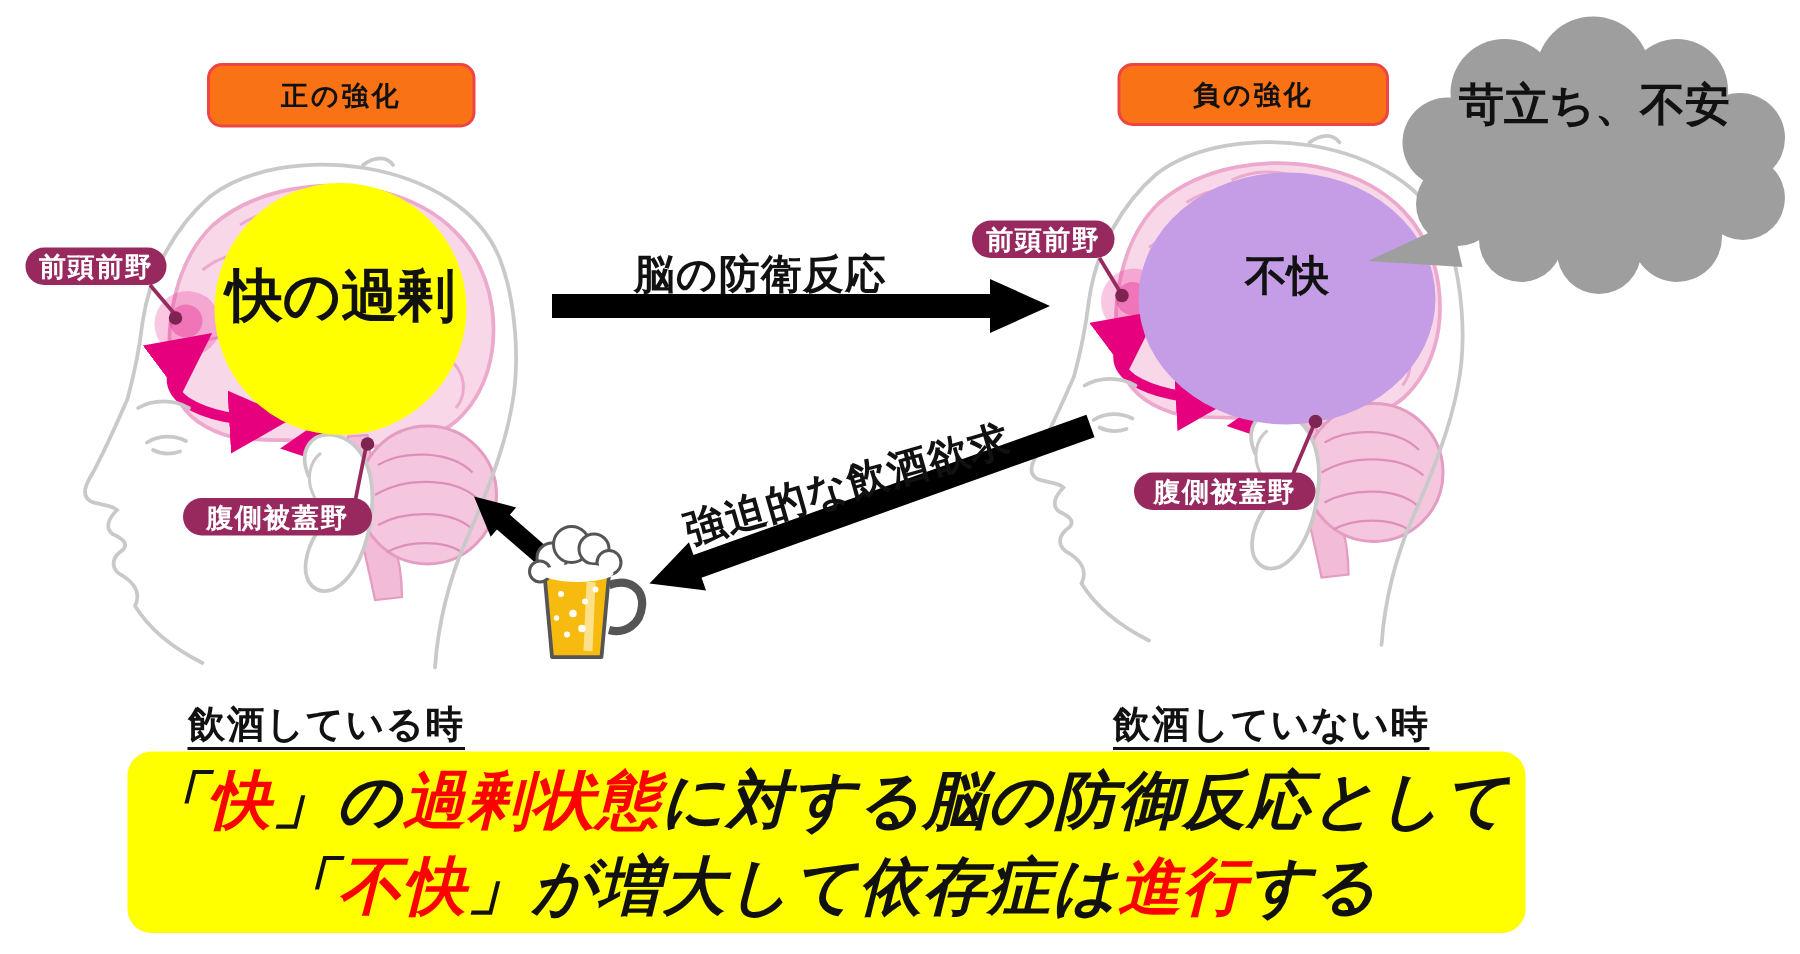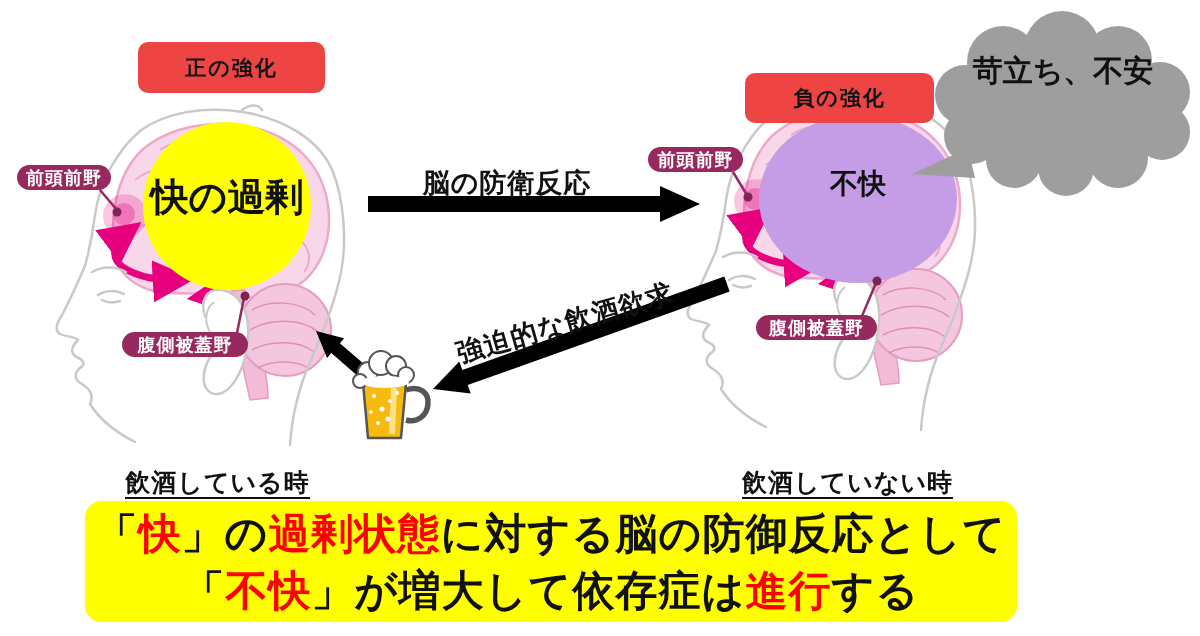--- a/index.html
+++ b/index.html
@@ -3,22 +3,22 @@
 <meta charset="utf-8">
 <style>
   html,body{margin:0;padding:0;background:#fff;}
   .stage{
     position:relative;width:1200px;height:636px;background:#fff;overflow:hidden;
     font-family:"Liberation Sans","DejaVu Sans",sans-serif;color:#111;
   }
   .art{position:absolute;left:0;top:0;width:1200px;height:636px;}
   .abs{position:absolute;}
   .hdr-box{
-    border:6px solid #ef4444;border-radius:10px;background:#ef4444;
-    font-weight:bold;font-size:21px;display:flex;align-items:center;justify-content:center;
+    border:2px solid #ef4444;border-radius:10px;background:#f97316;
+    font-weight:bold;font-size:18px;display:flex;align-items:center;justify-content:center;
     letter-spacing:2px;
   }
   .bubble-label{
     font-weight:bold;text-align:center;color:#111;
   }
   .pill{
     background:#97295F;color:#fff;font-weight:bold;font-size:18px;
     border-radius:14px;display:flex;align-items:center;justify-content:center;
     letter-spacing:1px;
   }
@@ -151,21 +151,21 @@
       <circle cx="1014" cy="160" r="28"></circle>
       <circle cx="972" cy="136" r="28"></circle>
       <circle cx="965" cy="95" r="30"></circle>
       <ellipse cx="1064" cy="106" rx="92" ry="58"></ellipse>
     </g>
   </svg>
 
   <div class="abs hdr-box" style="left:138px;top:42px;width:175px;height:39px;">
     <span>正の強化</span>
   </div>
-  <div class="abs hdr-box" style="left:745px;top:42px;width:177px;height:38px;margin-top:31px;">
+  <div class="abs hdr-box" style="left:745px;top:42px;width:177px;height:38px;">
     <span>負の強化</span>
   </div>
 
   <div class="abs bubble-label" style="left:127px;top:172px;width:200px;font-size:38px;">快の過剰</div>
   <div class="abs bubble-label" style="left:768px;top:166px;width:180px;font-size:28px;line-height:35px;">
     <div>不快</div>
   </div>
 
   <div class="abs pill" style="left:17px;top:165px;width:94px;height:25px;">前頭前野</div>
   <div class="abs pill" style="left:122px;top:332px;width:126px;height:25px;">腹側被蓋野</div>
@@ -179,18 +179,18 @@
     <div>苛立ち、不安</div>
   </div>
 
   <div class="abs caption" style="left:115px;top:441px;width:205px;">
     <span>飲酒している時</span>
   </div>
   <div class="abs caption" style="left:740px;top:441px;width:215px;">
     <span>飲酒していない時</span>
   </div>
 
-  <div class="abs banner" style="left:85px;top:501px;width:932px;height:121px;">
+  <div class="abs banner" style="left:85px;top:501px;width:932px;height:121px;font-style:italic;">
     <div class="bline"><span style="color: rgb(17, 17, 17);">「</span><span style="color: rgb(255, 0, 0);">快</span><span style="color: rgb(17, 17, 17);">」の</span><span style="color: rgb(255, 0, 0);">過剰状態</span><span style="color: rgb(17, 17, 17);">に対する脳の防御反応として</span></div>
     <div class="bline"><span style="color: rgb(17, 17, 17);">「</span><span style="color: rgb(255, 0, 0);">不快</span><span style="color: rgb(17, 17, 17);">」が増大して依存症は</span><span style="color: rgb(255, 0, 0);">進行</span><span style="color: rgb(17, 17, 17);">する</span></div>
   </div>
 
 </div>
 
 </body></html>

